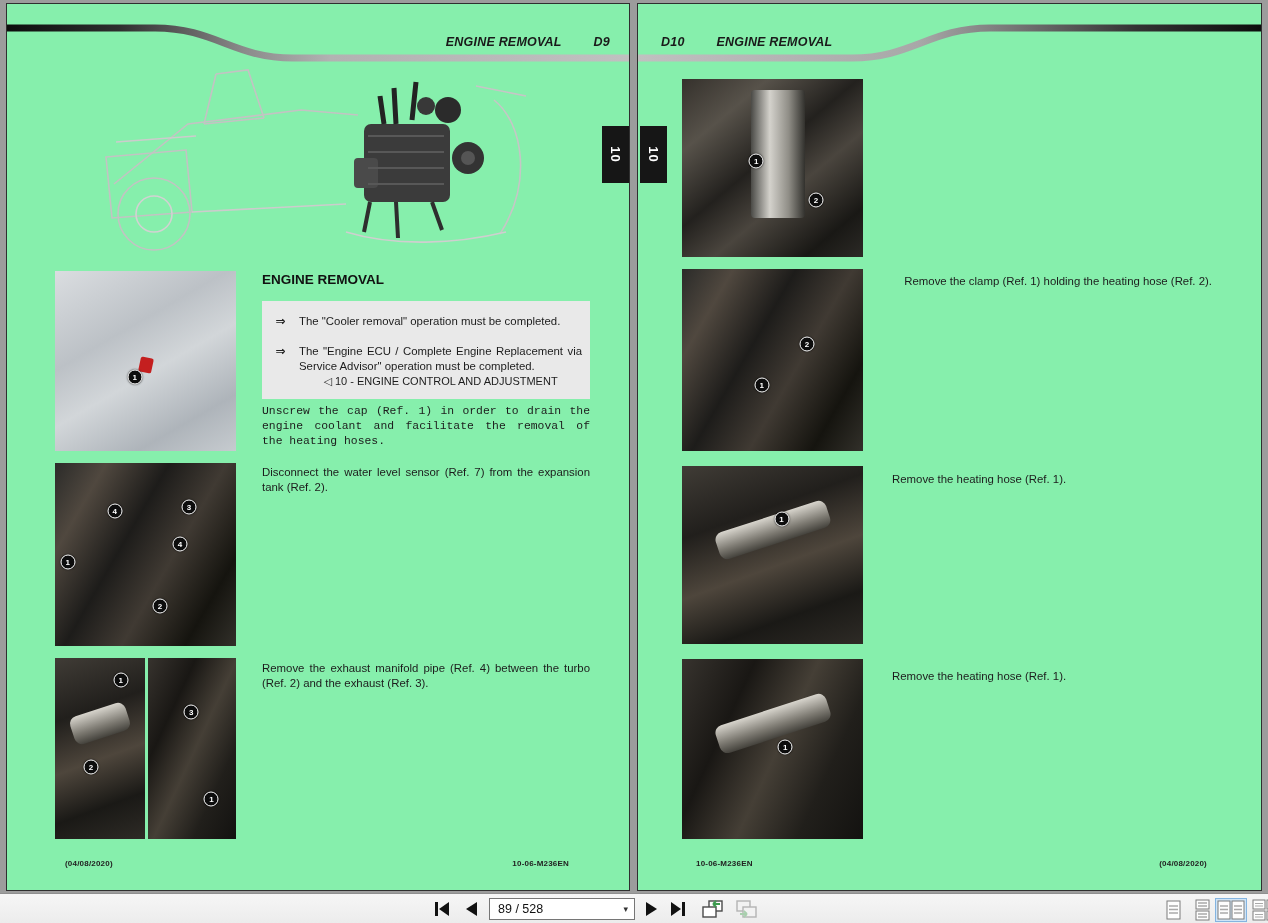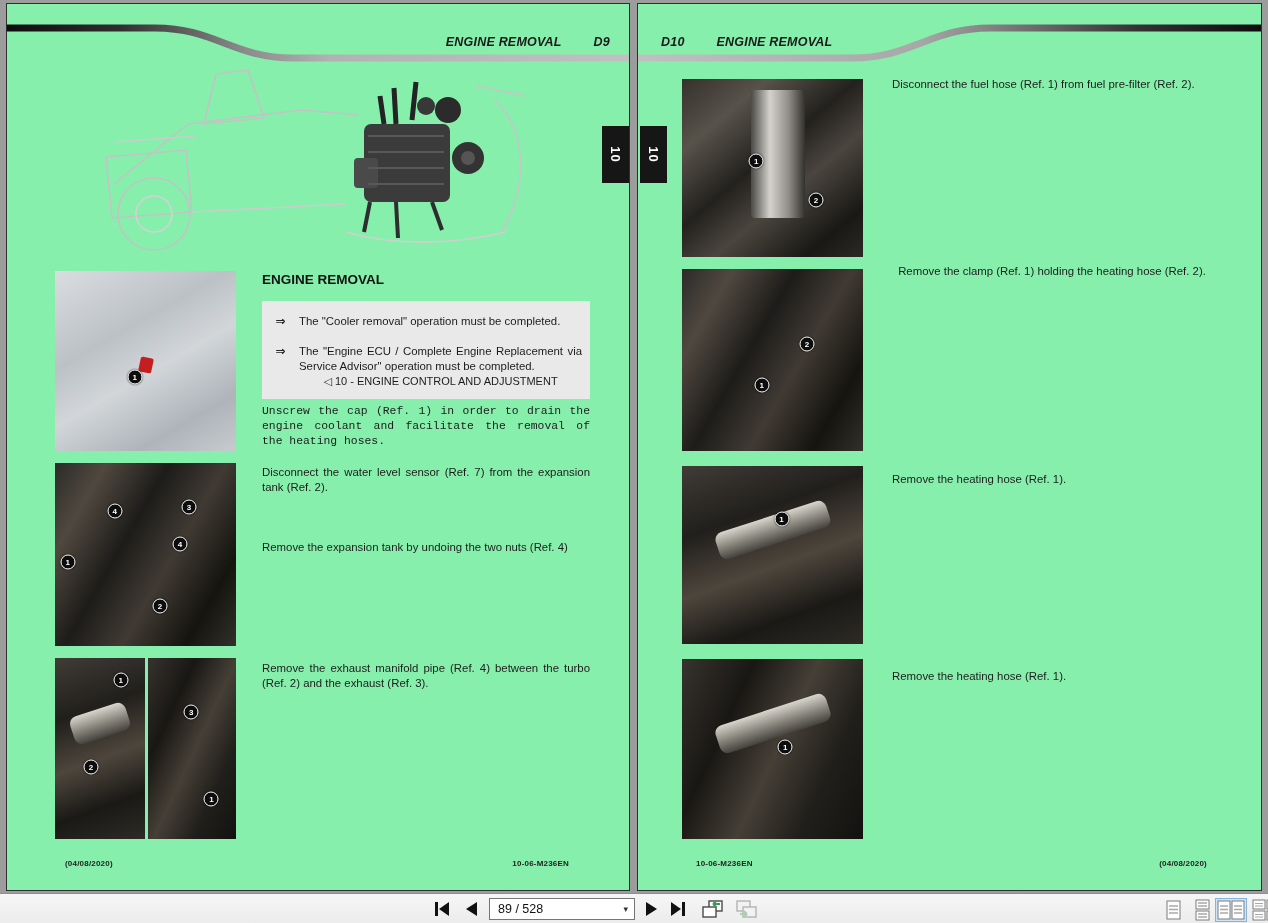--- a/index.html
+++ b/index.html
@@ -183,21 +183,20 @@
 
   <div class="photo ph-dark2" style="left:48px;top:459px;width:181px;height:183px;">
       <div class="callout" style="left: 33%; top: 26%;">4</div>
       <div class="callout" style="left: 74%; top: 24%;">3</div>
       <div class="callout" style="left: 69%; top: 44%;">4</div>
       <div class="callout" style="left: 7%; top: 54%;">1</div>
       <div class="callout" style="left: 58%; top: 78%;">2</div>
     </div>
 
   <div class="body-text" style="left:255px;top:461px;width:328px;">Disconnect the water level sensor (Ref. 7) from the expansion tank (Ref. 2).</div>
-  <div class="body-text" style="left:255px;top:536px;width:328px;text-align:left;">Remove the expansion tank by undoing the two nuts (Ref. 4)</div>
 
   <div class="photo ph-dark3 ph-hoseA" style="left:48px;top:654px;width:90px;height:181px;">
       <div class="callout" style="left: 73%; top: 12%;">1</div>
       <div class="callout" style="left: 40%; top: 60%;">2</div>
     </div>
   <div class="photo ph-dark4" style="left:141px;top:654px;width:88px;height:181px;">
       <div class="callout" style="left: 49%; top: 30%;">3</div>
       <div class="callout" style="left: 72%; top: 78%;">1</div>
     </div>
 
@@ -229,27 +228,26 @@
   </div>
 
   <div class="tab">
     <span>10</span>
   </div>
 
   <div class="photo ph-dark1 ph-prefilter" style="left:44px;top:75px;width:181px;height:178px;">
       <div class="callout" style="left: 41%; top: 46%;">1</div>
       <div class="callout" style="left: 74%; top: 68%;">2</div>
     </div>
-  <div class="body-text" style="left:254px;top:73px;width:320px;text-align:left;">Disconnect the fuel hose (Ref. 1) from fuel pre-filter (Ref. 2).</div>
 
   <div class="photo ph-dark2" style="left:44px;top:265px;width:181px;height:182px;">
       <div class="callout" style="left: 69%; top: 41%;">2</div>
       <div class="callout" style="left: 44%; top: 64%;">1</div>
     </div>
-  <div class="body-text" style="left:254px;top:260px;width:320px;text-align:center;">Remove the clamp (Ref. 1) holding the heating hose (Ref. 2).</div>
+  <div class="body-text" style="left:254px;top:270px;width:320px;text-align:right;">Remove the clamp (Ref. 1) holding the heating hose (Ref. 2).</div>
 
   <div class="photo ph-dark3 ph-hoseB" style="left:44px;top:462px;width:181px;height:178px;">
       <div class="callout" style="left: 55%; top: 30%;">1</div>
     </div>
   <div class="body-text" style="left:254px;top:468px;width:320px;text-align:left;">Remove the heating hose (Ref. 1).</div>
 
   <div class="photo ph-dark4 ph-hoseB" style="left:44px;top:655px;width:181px;height:180px;">
       <div class="callout" style="left: 57%; top: 49%;">1</div>
     </div>
   <div class="body-text" style="left:254px;top:665px;width:320px;text-align:left;">Remove the heating hose (Ref. 1).</div>

